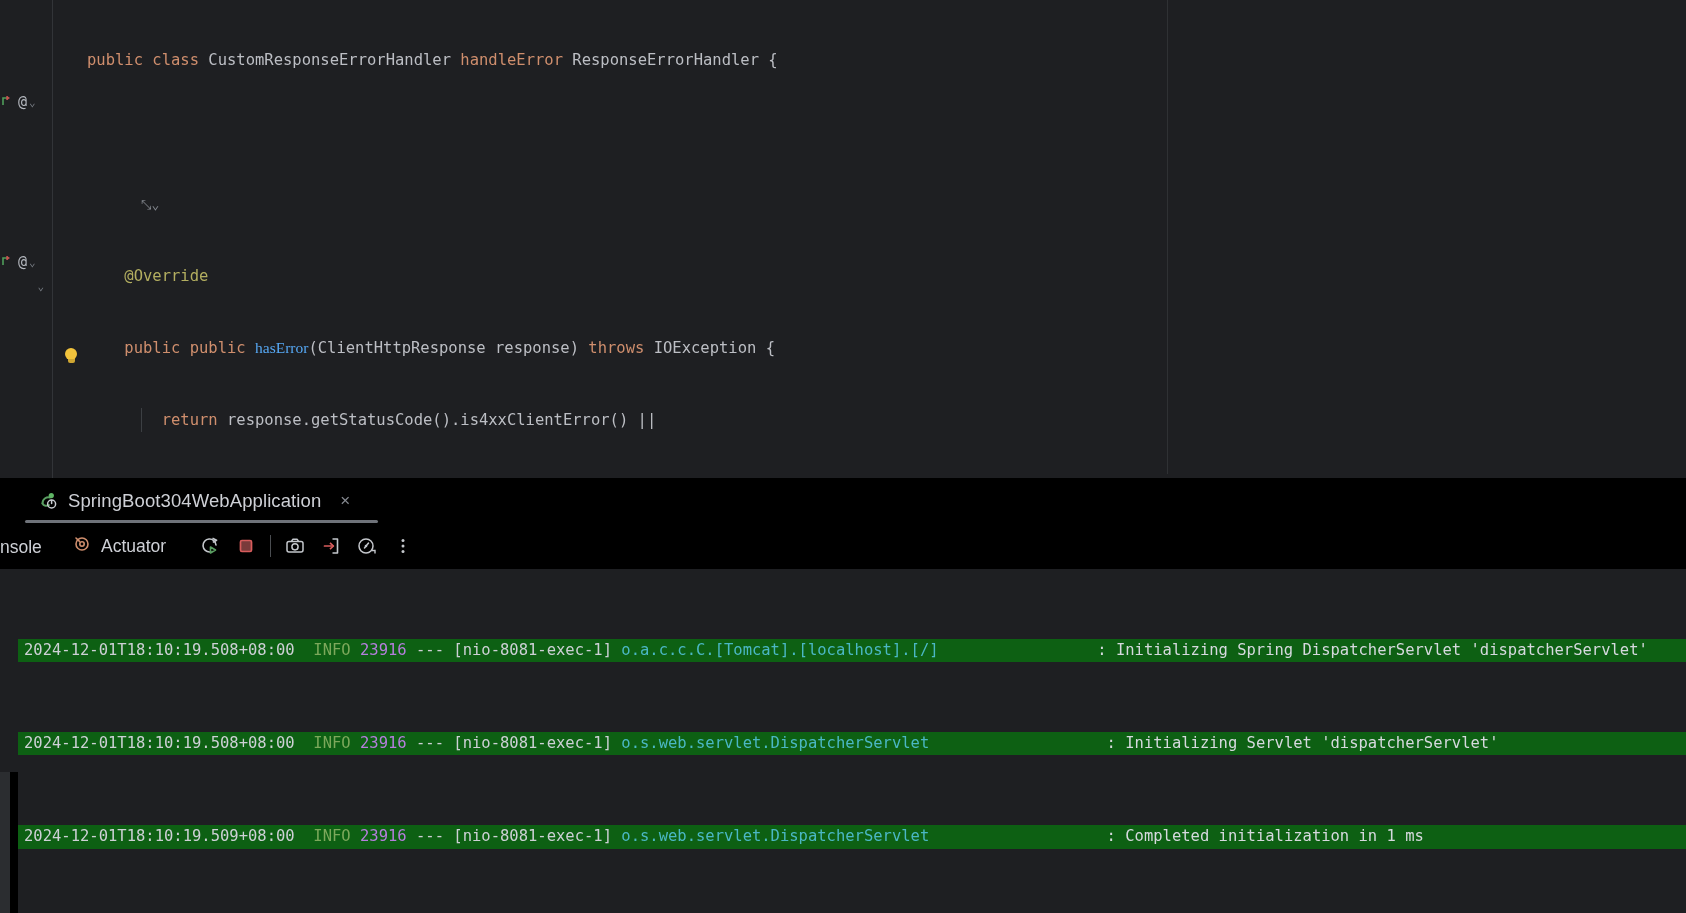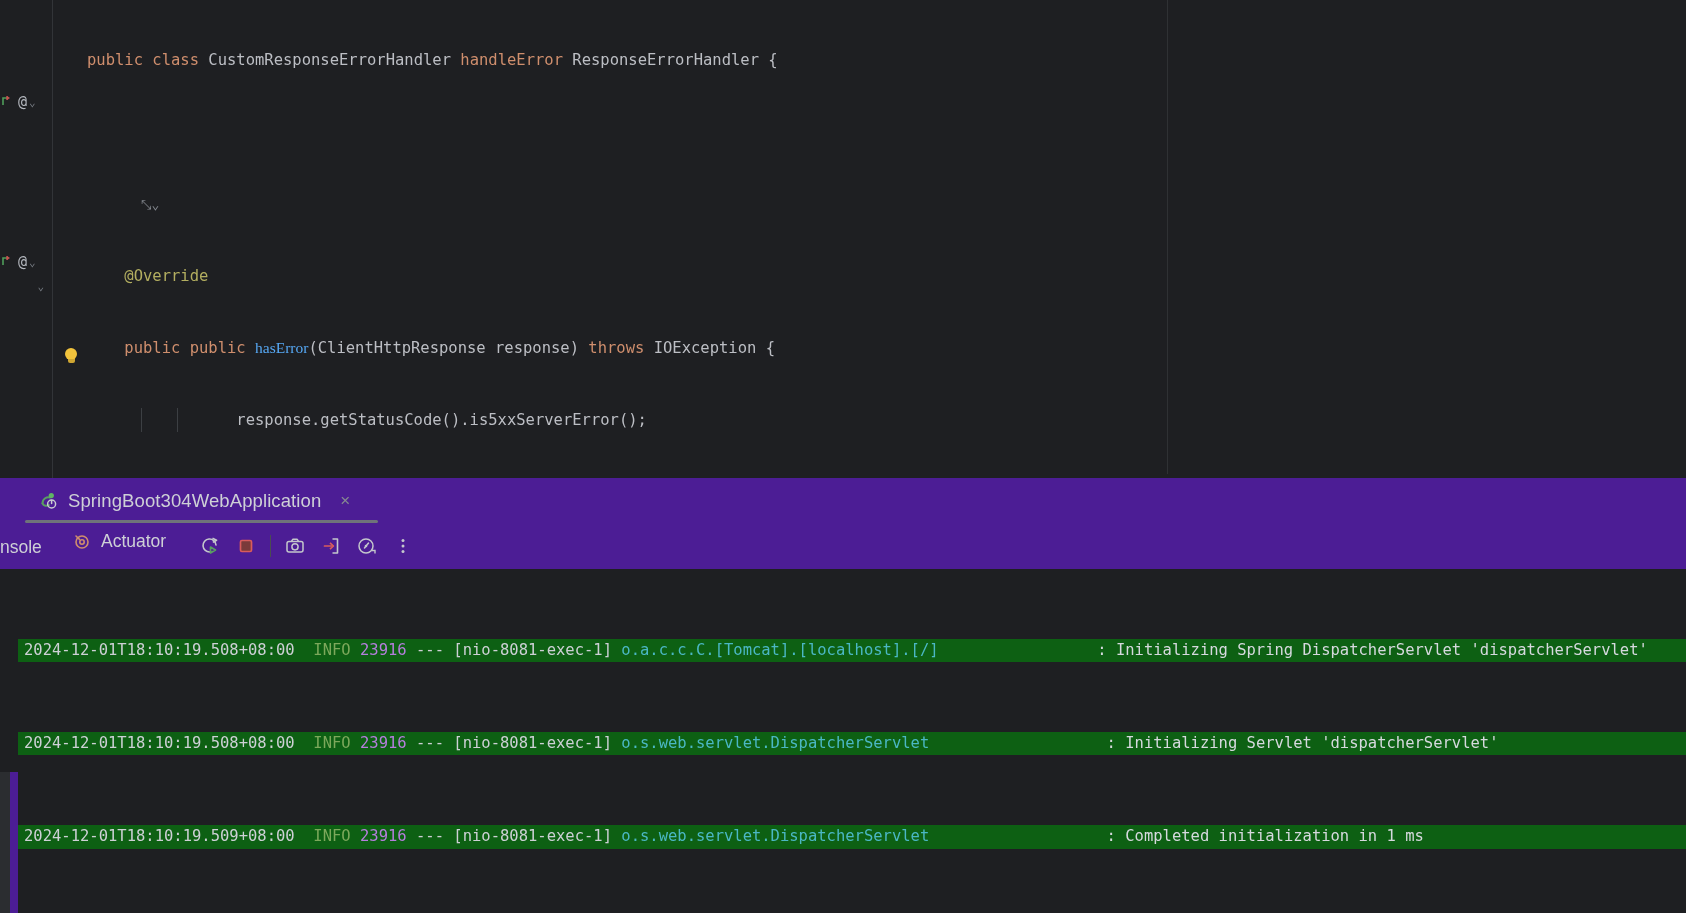--- a/index.html
+++ b/index.html
@@ -62,21 +62,21 @@
     border-radius: 50%; background: #f2c33c;
   }
   .bulb .base {
     position: absolute; left: 5.5px; top: 11px; width: 7px; height: 4px;
     background: #cfa632; border-radius: 0 0 2px 2px;
   }
 
   
   .toolwin {
     position: absolute; left: 0; top: 478px; width: 1686px; height: 435px;
-    background: #4c1d95;
+    background: #000000;
   }
   .tw-tabs {
     position: absolute; left: 0; top: 0; width: 1686px; height: 45px;
   }
   .run-tab {
     position: absolute; left: 25px; top: 0; height: 45px;
     display: flex; align-items: center; gap: 9px; padding: 0 12px 0 14px;
   }
   .run-tab-underline {
     position: absolute; left: 25px; top: 42px; width: 353px; height: 3px;
@@ -97,21 +97,21 @@
     position: absolute; left: 0; top: 45px; width: 1664px; height: 46px;
     display: flex; align-items: center;
   }
   .tb-side-label {
     position: absolute; left: 0px; top: 14px;
     font-family: "Liberation Sans", sans-serif;
     font-size: 17.5px; color: #ced0d6;
   }
   .tb-actuator {
     position: absolute; left: 70px; top: 8px; height: 30px;
-    display: flex; align-items: flex-start; gap: 9px;
+    display: flex; align-items: center; gap: 9px;
   }
   .actuator-label {
     font-family: "Liberation Sans", sans-serif;
     font-size: 17.5px; color: #ced0d6;
   }
   .tb-icons {
     position: absolute; left: 192px; top: 8px; height: 30px;
     display: flex; align-items: center; gap: 0px;
   }
   .tb-btn {
@@ -184,20 +184,21 @@
       <div class="glass"></div>
         <div class="base"></div>
     </div>
 
     <div class="code">
       <div class="line" style="padding-left:34px;"><span class="kw">public</span> <span class="kw">class</span> <span class="pl">CustomResponseErrorHandler</span> <span class="kw">handleError</span> <span class="pl">ResponseErrorHandler</span> <span class="brc">{</span></div>
       <div class="line"></div>
       <div class="line" style="padding-left:88px;"><span style="color:#868a91;font-size:13px;">⤡⌄</span></div>
       <div class="line" style="padding-left:34px;">    <span class="ann">@Override</span></div>
       <div class="line" style="padding-left:34px;">    <span class="kw">public</span> <span class="kw">public</span> <span class="fn">hasError</span><span class="pl">(ClientHttpResponse response)</span> <span class="kw">throws</span> <span class="pl">IOException</span> <span class="brc">{</span></div>
+      <div class="line" style="padding-left:34px;"><div class="ind-bar" style="left:88px;"></div>        <span class="kw">return</span> <span class="pl">response.getStatusCode().is4xxClientError() ||</span></div>
       <div class="line" style="padding-left:34px;"><div class="ind-bar" style="left:88px;"></div><div class="ind-bar" style="left:124px;"></div>                <span class="pl">response.getStatusCode().is5xxServerError();</span></div>
       <div class="line" style="padding-left:34px;">    <span class="brc">}</span></div>
       <div class="line"></div>
       <div class="line" style="padding-left:88px;"><span style="color:#868a91;font-size:13px;">⤡⌄</span></div>
       <div class="line" style="padding-left:34px;">    <span class="ann">@Override</span></div>
       <div class="line" style="padding-left:34px;">    <span class="kw">public</span> <span class="kw">void</span> <span class="fn">handleError</span><span class="pl">(ClientHttpResponse response)</span> <span class="kw">throws</span> <span class="pl">IOException</span> <span class="brc">{</span></div>
       <div class="line" style="padding-left:34px;"><div class="ind-bar" style="left:88px;"></div>          </div>
       
       
       

